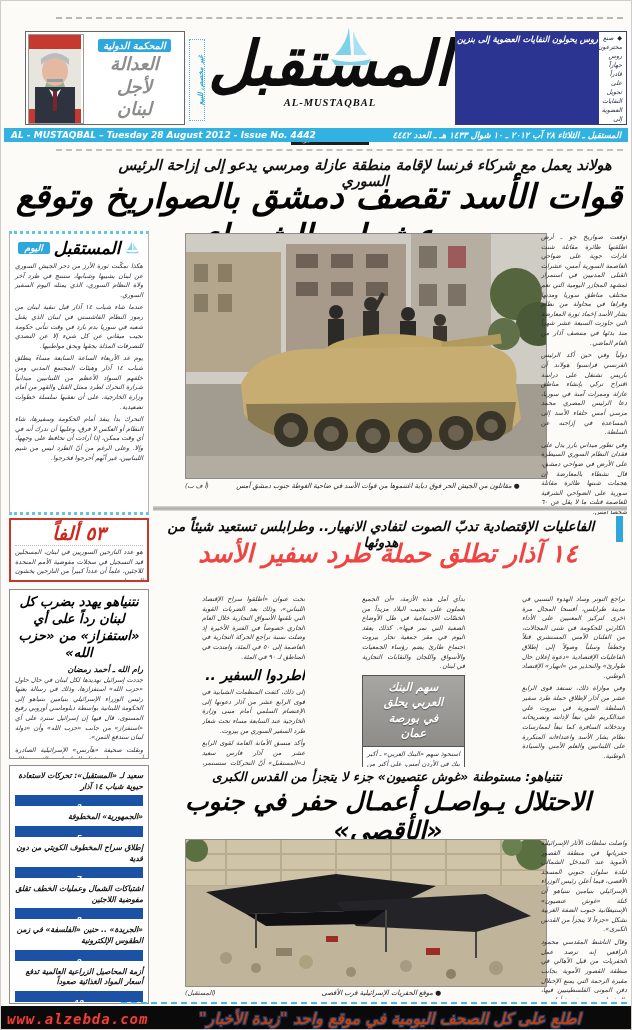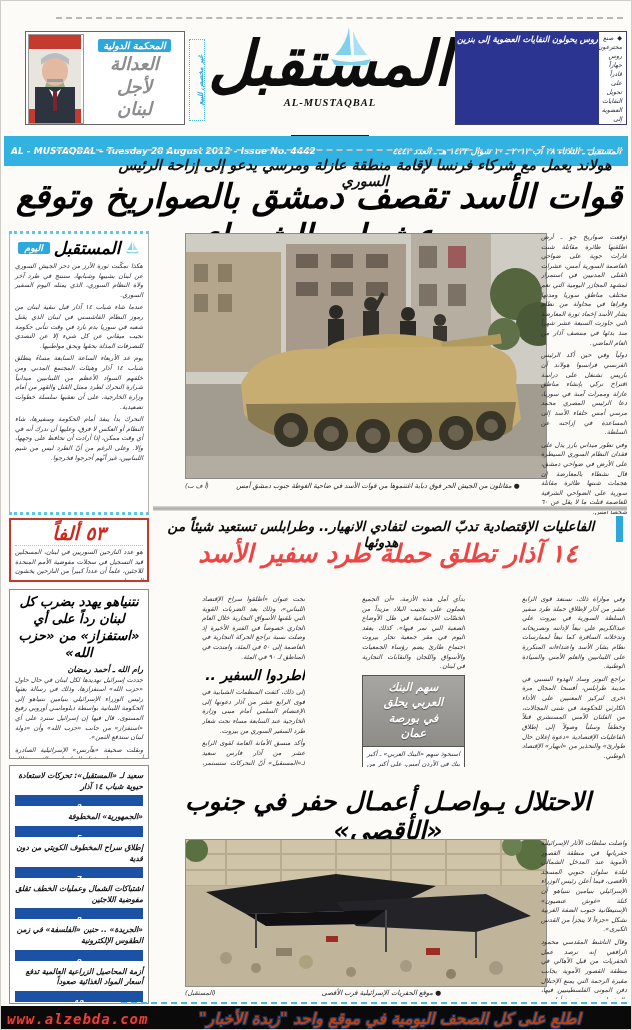--- a/index.html
+++ b/index.html
@@ -29,21 +29,21 @@
   .logo-ar{font-size:62px;font-weight:900;line-height:78px;letter-spacing:-3px;color:#0d0d0d;}
   .sail{position:absolute;top:0;left:118px;}
   .logo-en{font-family:"Liberation Serif",serif;font-weight:bold;font-size:10.5px;letter-spacing:1px;
            color:#111;margin-top:-6px;}
   .logo-info{display:inline-block;background:#1e1e1e;color:#fff;font-size:6.5px;padding:1px 10px;margin-top:2px;}
   .brief-box{position:absolute;top:30px;right:4px;width:172px;height:94px;border:1px solid #38406e;
              background:#fff;box-sizing:border-box;display:flex;}
   .brief-head{background:#2b3490;color:#fff;font-size:8.3px;font-weight:bold;text-align:center;padding:2px 1px;}
   .brief-body{flex:1;overflow:hidden;padding:2px 4px;font-size:6.2px;line-height:1.45;color:#1c2340;}
 
-  .datebar{position:absolute;top:135px;left:3px;right:3px;height:30px;background:#31b2e0;color:#fff;
+  .datebar{position:absolute;top:127px;left:3px;right:3px;height:14px;background:#31b2e0;color:#fff;
            display:flex;justify-content:space-between;align-items:center;padding:0 7px;box-sizing:border-box;}
   .datebar .en{font-size:9px;font-weight:bold;direction:ltr;}
   .datebar .ar{font-size:8.5px;font-weight:bold;}
 
   
   .kicker1{position:absolute;top:156px;left:110px;right:12px;text-align:center;font-size:14.5px;
            font-weight:800;color:#111;}
   .headline1{position:absolute;top:175px;left:14px;right:8px;text-align:center;font-size:34px;
              font-weight:900;color:#050505;letter-spacing:-1px;}
   .today-box{position:absolute;top:230px;left:8px;width:140px;height:284px;background:#fff;
@@ -296,22 +296,22 @@
     <div class="idx-title" dir="rtl">أزمة المحاصيل الزراعية العالمية تدفع أسعار المواد الغذائية صعوداً</div>
     <div class="idx-bar"><span>12</span></div>
   </div>
 
   <div class="kicker2-mark"></div>
   <div class="kicker2" dir="rtl">الفاعليات الإقتصادية تدبّ الصوت لتفادي الانهيار.. وطرابلس تستعيد شيئاً من هدوئها</div>
   <div class="headline2" dir="rtl">١٤ آذار تطلق حملة طرد سفير الأسد</div>
 
   <div class="cols2" dir="rtl">
     <div class="c tiny jt">
+      <p>تراجع التوتر وساد الهدوء النسبي في مدينة طرابلس، أفسحا المجال مرة أخرى لتركيز المعنيين على الأداء الكارثي للحكومة في شتى المجالات، من الفلتان الأمني المستشري قتلاً وخطفاً وسلباً وصولاً إلى إطلاق الفاعليات الإقتصادية «دعوة إعلان حال طوارئ» والتحذير من «انهيار» الإقتصاد الوطني.</p>
       <p>وفي موازاة ذلك، تستعد قوى الرابع عشر من آذار لإطلاق حملة طرد سفير السلطة السورية في بيروت علي عبدالكريم علي تبعاً لإدانته وتصريحاته وتدخلاته السافرة كما تبعاً لممارسات نظام بشار الأسد واعتداءاته المتكررة على اللبنانيين والعلم الأمني والسيادة الوطنية.</p>
-      <p>تراجع التوتر وساد الهدوء النسبي في مدينة طرابلس، أفسحا المجال مرة أخرى لتركيز المعنيين على الأداء الكارثي للحكومة في شتى المجالات، من الفلتان الأمني المستشري قتلاً وخطفاً وسلباً وصولاً إلى إطلاق الفاعليات الإقتصادية «دعوة إعلان حال طوارئ» والتحذير من «انهيار» الإقتصاد الوطني.</p>
       <div class="subhead">القتلى..</div>
       <p>ودعا إلى إعلان حال طوارئ اقتصادية لمواجهة الانهيار المتسارع.</p>
     </div>
     <div class="c tiny jt">
       <p>بدأي أمل هذه الأزمة، «أن الجميع يعملون على تجنيب البلاد مزيداً من الخضّات الاجتماعية في ظل الأوضاع الصعبة التي تمر فيها». كذلك يعقد اليوم في مقر جمعية تجار بيروت اجتماع طارئ يضم رؤساء الجمعيات والأسواق واللجان والنقابات التجارية في لبنان.</p>
       <div class="bank-box">
         <div class="bank-title">سهم البنك العربي يحلق في بورصة عمان</div>
         <div class="bb tiny jt">
           <p>استحوذ سهم «البنك العربي» ـ أكبر بنك في الأردن أمس، على أكثر من نصف حجم التداول في بورصة عمان المالية في سابقة لم تحدث منذ أكثر من ٤ سنوات، وسجل حجم التداول على السهم 4.1 ملايين دينار مقارنة مع حجم التداول الكلي للبورصة البالغ ١١.٤ مليون دينار.</p>
           <p>وقد عوّض سهم المصرف خسائره في بورصة عمان، بعد بضعة أيام من حركة بيع محمومة للسهم أدت إلى تهاويه. (التتمة ص ١٧)</p>
@@ -319,20 +319,21 @@
       </div>
     </div>
     <div class="c tiny jt">
       <p>تحت عنوان «أطلقوا سراح الإقتصاد اللبناني»، وذلك بعد الضربات القوية التي تلقتها الأسواق التجارية خلال العام الجاري خصوصاً في الفترة الأخيرة إذ وصلت نسبة تراجع الحركة التجارية في العاصمة إلى ٥٠ في المئة، وامتدت في المناطق لـ ٩٠ في المئة.</p>
       <div class="subhead">اطردوا السفير ..</div>
       <p>إلى ذلك، كثفت المنظمات الشبابية في قوى الرابع عشر من آذار دعوتها إلى الإعتصام السلمي أمام مبنى وزارة الخارجية عند السابعة مساء تحت شعار طرد السفير السوري من بيروت.</p>
       <p>وأكد منسق الأمانة العامة لقوى الرابع عشر من آذار فارس سعيد لـ«المستقبل» أنّ التحركات ستستمر، وأهم خطوة تريد تنفيذها، وأولى الخطوات، هي طرد السفير السوري، وهذا هو العنوان الأساسي. (التتمة ص ١٧)</p>
     </div>
   </div>
 
+  <div class="kicker3" dir="rtl">نتنياهو: مستوطنة «غوش عتصيون» جزء لا يتجزأ من القدس الكبرى</div>
   <div class="headline3" dir="rtl">الاحتلال يـواصـل أعمـال حفر في جنوب «الأقصى»</div>
 
   <div class="photo3">
     <svg width="360" height="146" viewBox="0 0 360 146">
       <rect width="360" height="146" fill="#cfc3a8"></rect>
       <g stroke="#b8ab8e" stroke-width="2">
         <line x1="0" y1="14" x2="360" y2="14"></line>
           <line x1="0" y1="30" x2="360" y2="30"></line>
           <line x1="0" y1="46" x2="360" y2="46"></line>
         <line x1="40" y1="0" x2="40" y2="46"></line>

